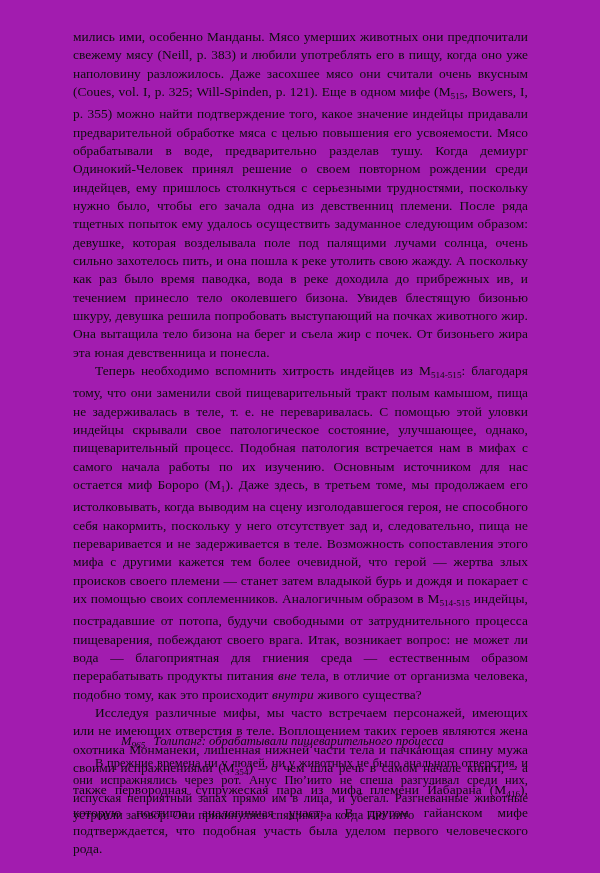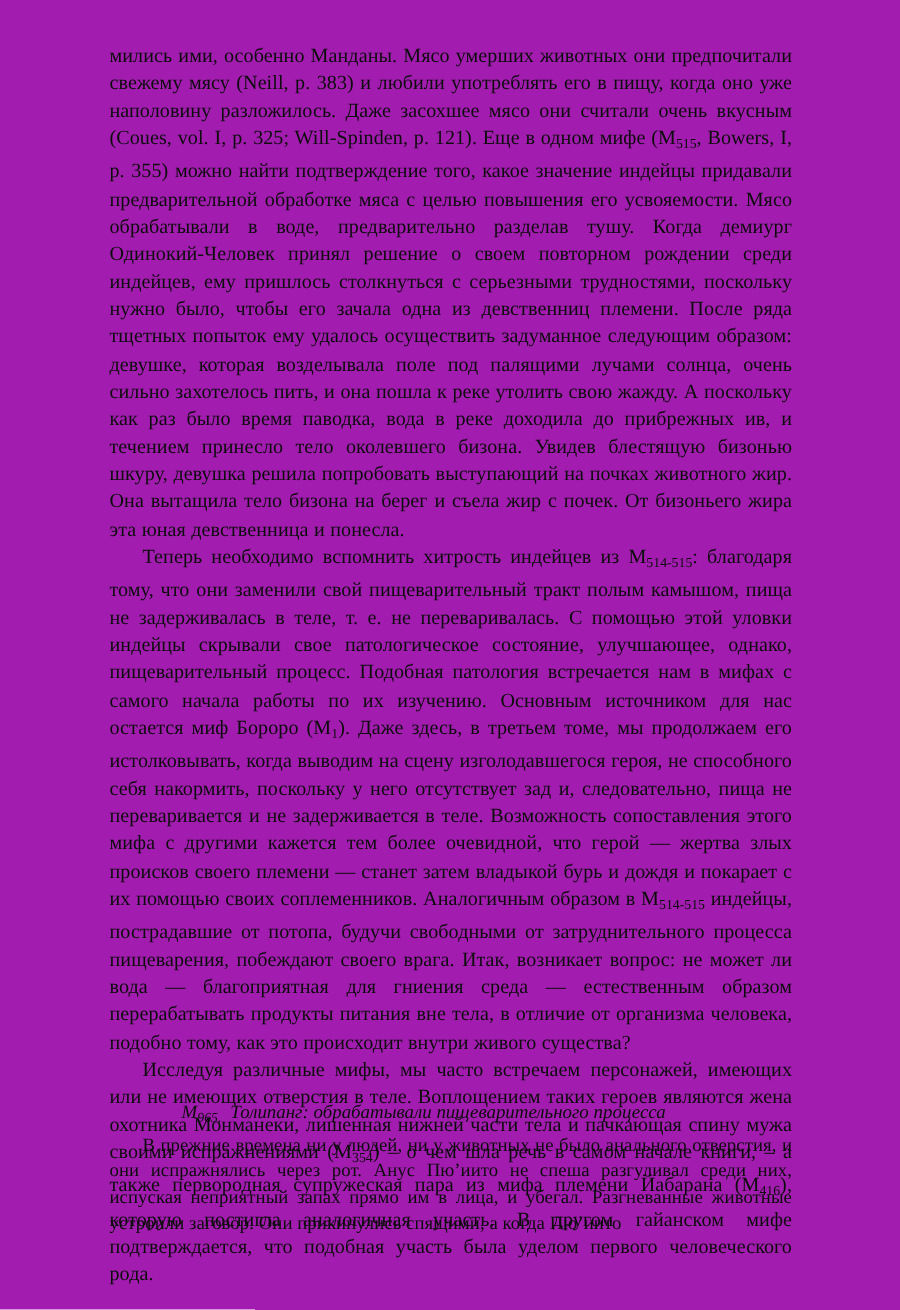--- a/index.html
+++ b/index.html
@@ -40,20 +40,21 @@
   }
   p.body-par.first {
     text-indent: 0;
   }
   .sub {
     font-size: 9.2px;
     vertical-align: -0.32em;
     letter-spacing: 0;
   }
   .ital {
+    font-style: italic;
   }
   .myth-block {
     position: absolute;
     left: 73px;
     top: 733px;
     width: 455px;
   }
   .myth-title {
     margin: 0 0 1px 0;
     padding-left: 48px;

